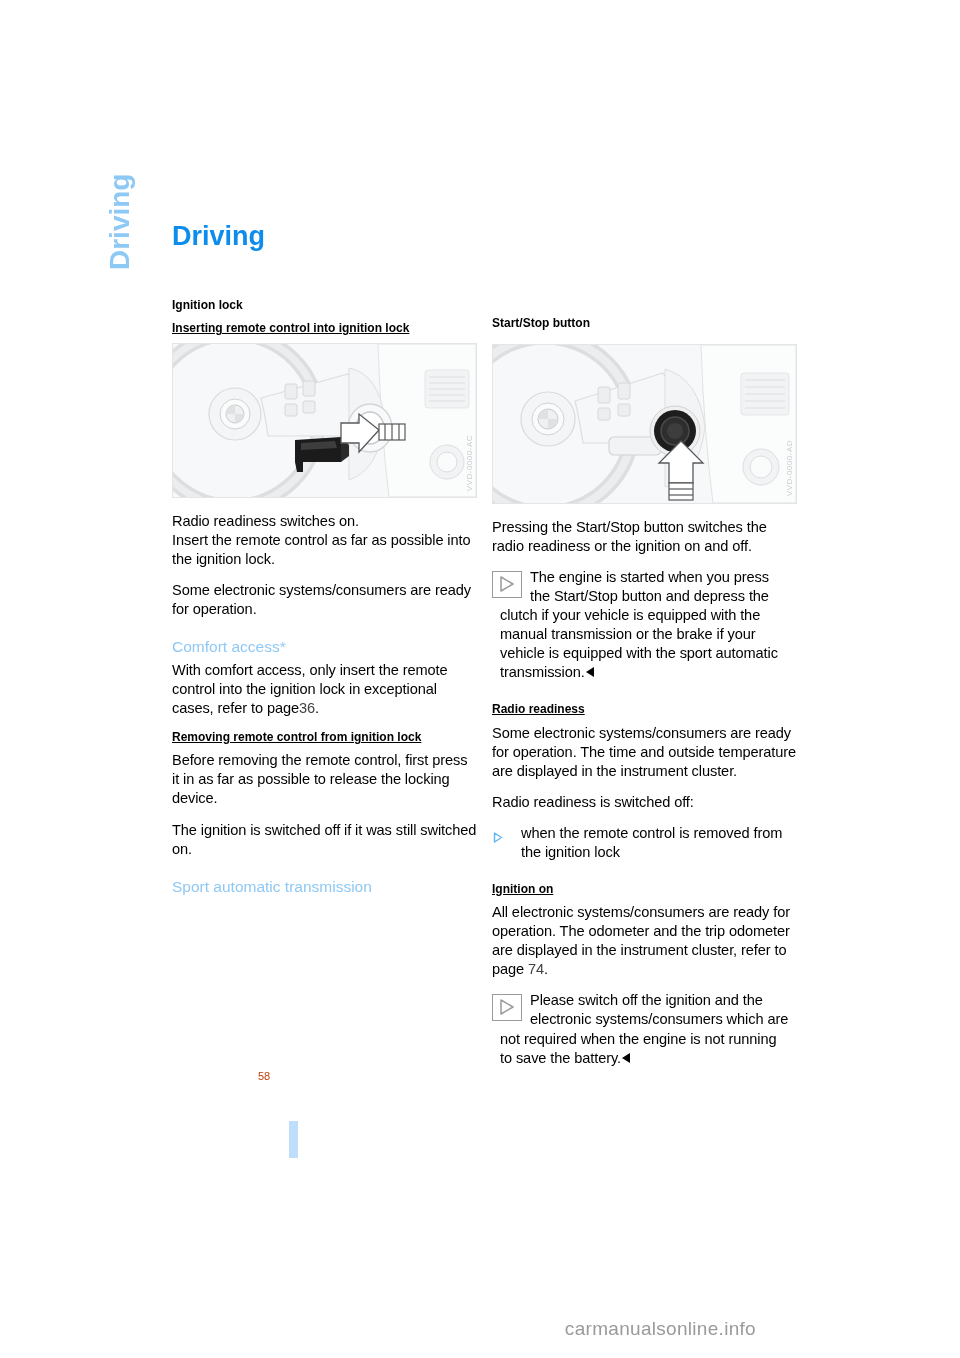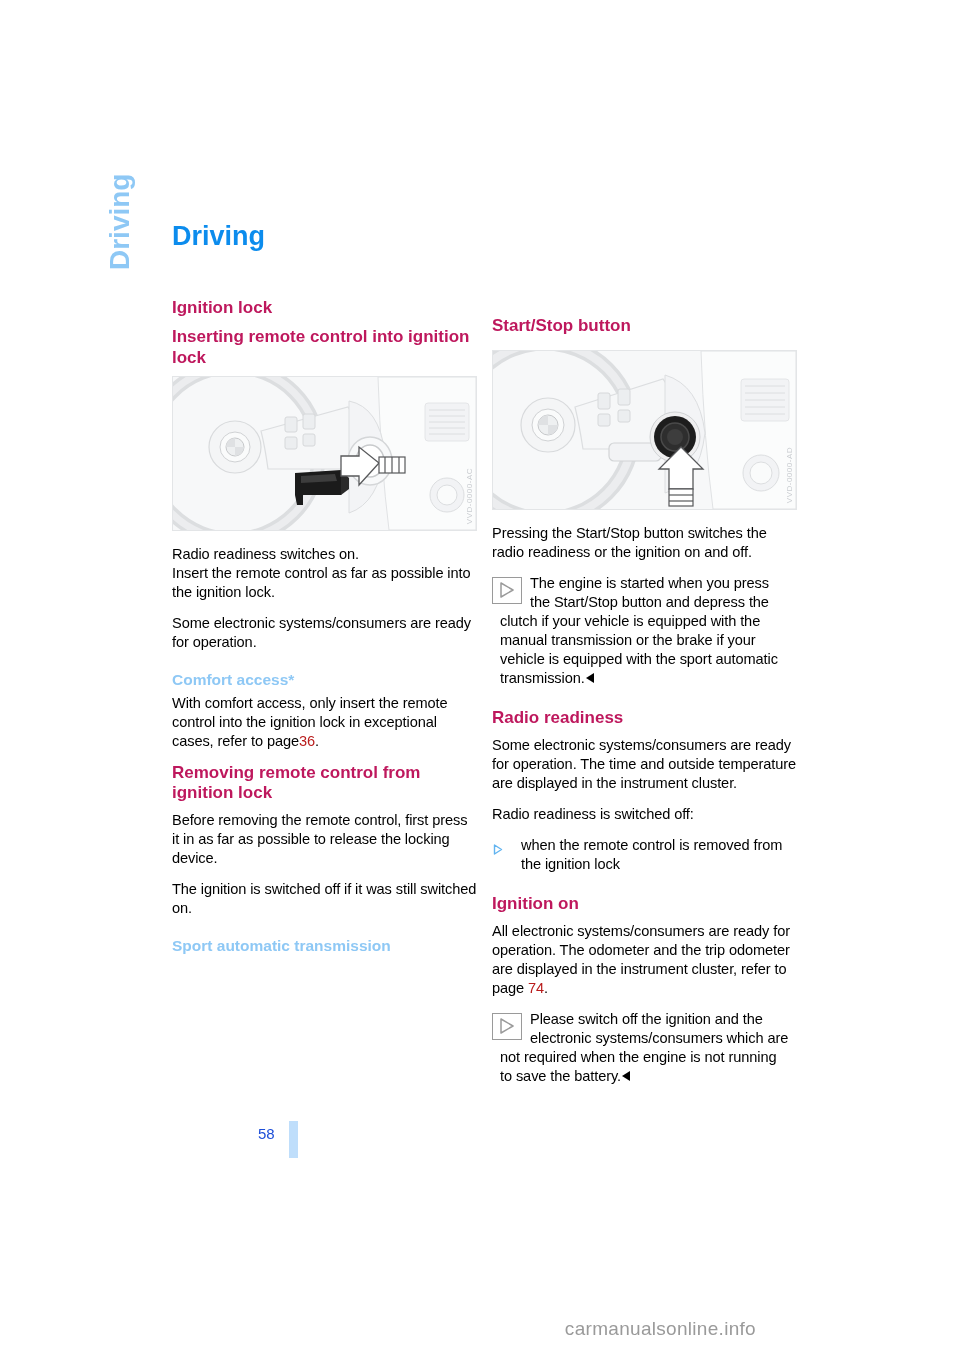--- a/index.html
+++ b/index.html
@@ -51,46 +51,46 @@
 
   
   .h1 {
     font-size: 27px;
     font-weight: bold;
     color: #0c8ced;
     margin: 0 0 46px 0;
     line-height: 1.1;
   }
   .h2 {
-    font-size: 17px;
+    font-size: 12px;
     font-weight: bold;
-    color: #be185d;
+    color: #000000;
     margin: 0 0 9px 0;
     line-height: 1.22;
   }
-  .h2.tight { margin-bottom: 7px; }
+  .h2.tight { margin-bottom: 7px; text-decoration: underline; }
   .h3 {
     font-size: 15.5px;
-    font-weight: bold;
+    font-weight: normal;
     color: #8ec8f5;
     margin: 19px 0 4px 0;
     line-height: 1.2;
   }
 
   
   p.body {
     font-size: 14.6px;
     line-height: 1.305;
     margin: 0 0 12px 0;
     color: #000;
     letter-spacing: -0.1px;
   }
   p.body.nogap { margin-bottom: 0px; }
 
-  .pref { color: #b91c1c; }
+  .pref { color: #404040; }
   .star { font-weight: bold; }
 
   
   .endmark {
     display: inline-block;
     width: 0; height: 0;
     border-top: 5px solid transparent;
     border-bottom: 5px solid transparent;
     border-right: 8px solid #000;
     vertical-align: 0px;
@@ -168,23 +168,23 @@
     left: 1px;
     top: 5px;
     width: 10px;
     height: 11px;
   }
 
   
   .pagenum {
     position: absolute;
     left: 258px;
-    top: 1125px;
-    font-size: 15px;
-    color: #1d4ed8;
+    top: 1070px;
+    font-size: 11px;
+    color: #c2410c;
   }
   .page-marker {
     position: absolute;
     left: 289px;
     top: 1121px;
     width: 9px;
     height: 37px;
     background: #bfdefb;
   }
 

